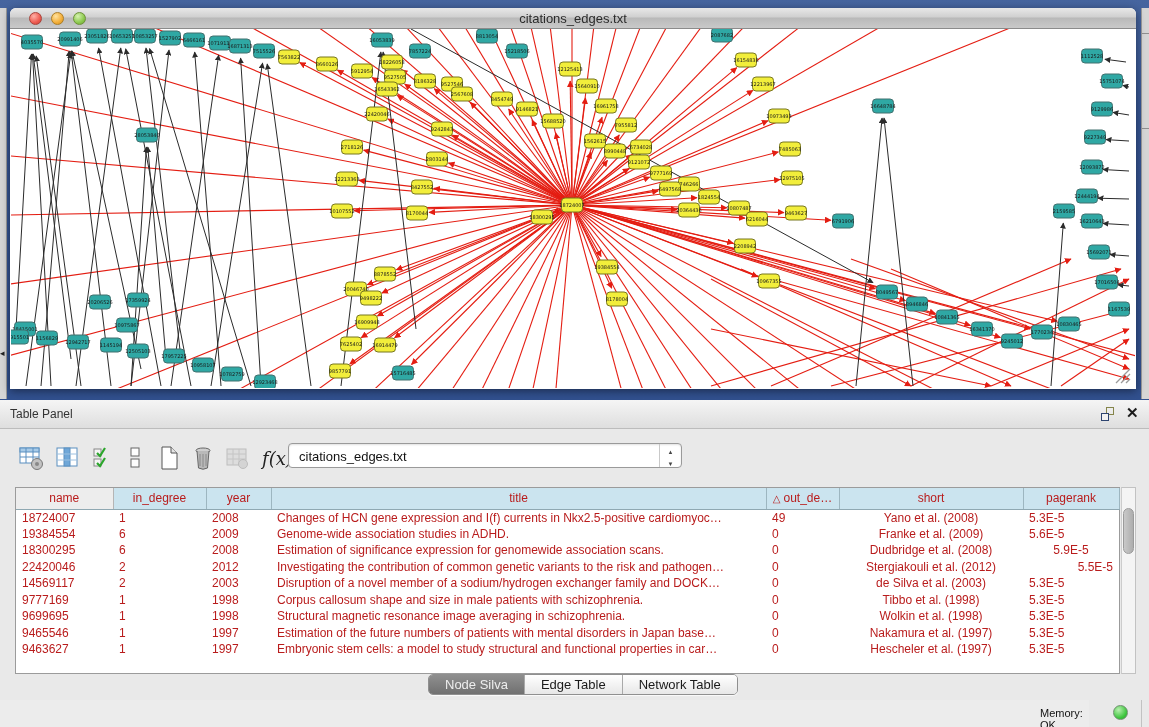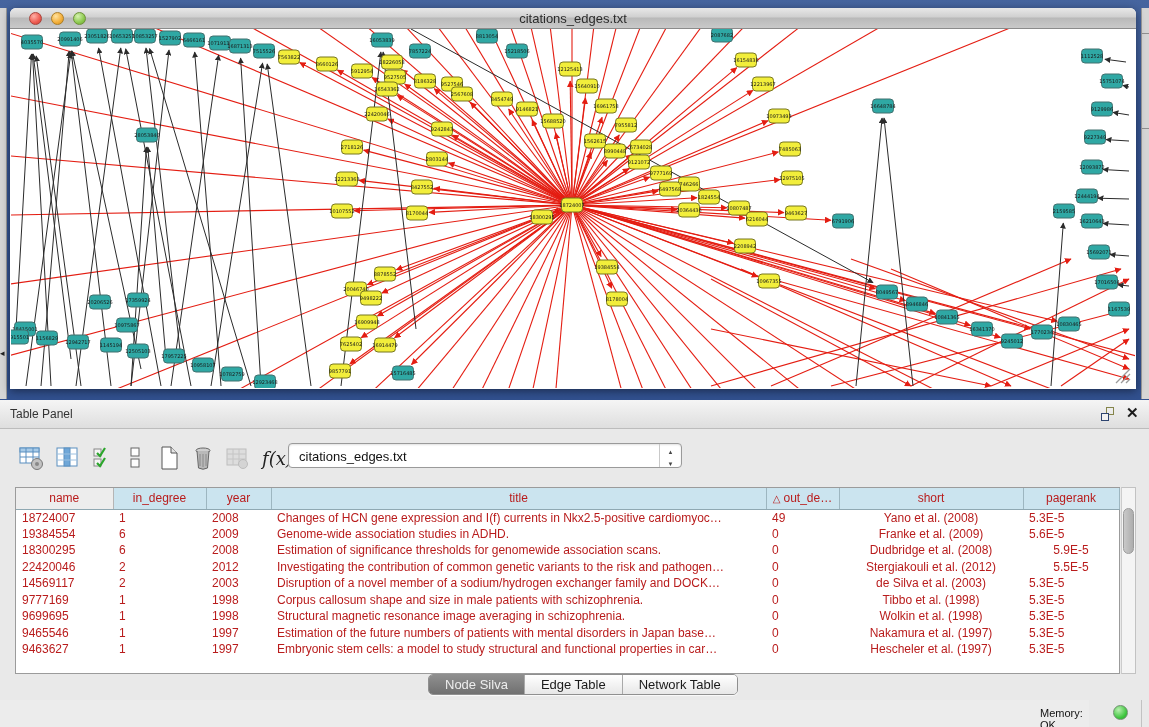--- a/index.html
+++ b/index.html
@@ -825,33 +825,33 @@
               <td style="text-align:left">2009</td>
               <td style="text-align:left">Genome-wide association studies in ADHD.</td>
               <td style="text-align:left">0</td>
               <td style="text-align:center">Franke et al. (2009)</td>
               <td style="text-align:left">5.6E-5</td>
             </tr>
             <tr class="datarow">
               <td style="text-align:left">18300295</td>
               <td style="text-align:left">6</td>
               <td style="text-align:left">2008</td>
-              <td style="text-align:left">Estimation of significance thresholds for genomewide association scans.</td>
+              <td style="text-align:left">Estimation of significance expression for genomewide association scans.</td>
               <td style="text-align:left">0</td>
               <td style="text-align:center">Dudbridge et al. (2008)</td>
               <td style="text-align:center">5.9E-5</td>
             </tr>
             <tr class="datarow">
               <td style="text-align:left">22420046</td>
               <td style="text-align:left">2</td>
               <td style="text-align:left">2012</td>
               <td style="text-align:left">Investigating the contribution of common genetic variants to the risk and pathogen…</td>
               <td style="text-align:left">0</td>
               <td style="text-align:center">Stergiakouli et al. (2012)</td>
-              <td style="text-align:center">5.5E-5</td>
+              <td style="text-align:right">5.5E-5</td>
             </tr>
             <tr class="datarow">
               <td style="text-align:left">14569117</td>
               <td style="text-align:left">2</td>
               <td style="text-align:left">2003</td>
               <td style="text-align:left">Disruption of a novel member of a sodium/hydrogen exchanger family and DOCK…</td>
               <td style="text-align:left">0</td>
               <td style="text-align:center">de Silva et al. (2003)</td>
               <td style="text-align:left">5.3E-5</td>
             </tr>

